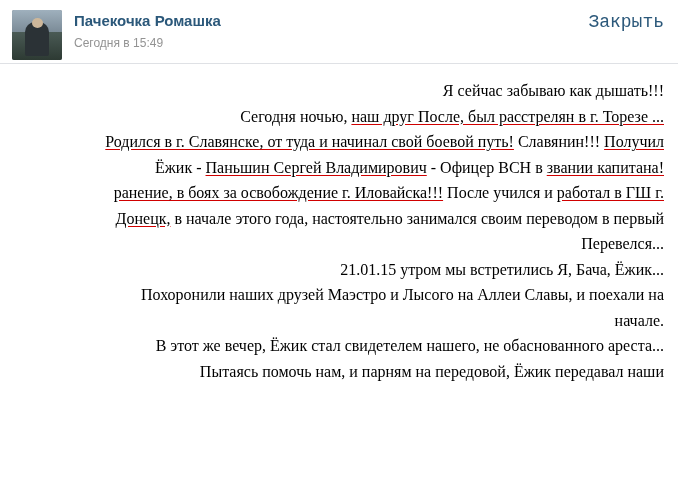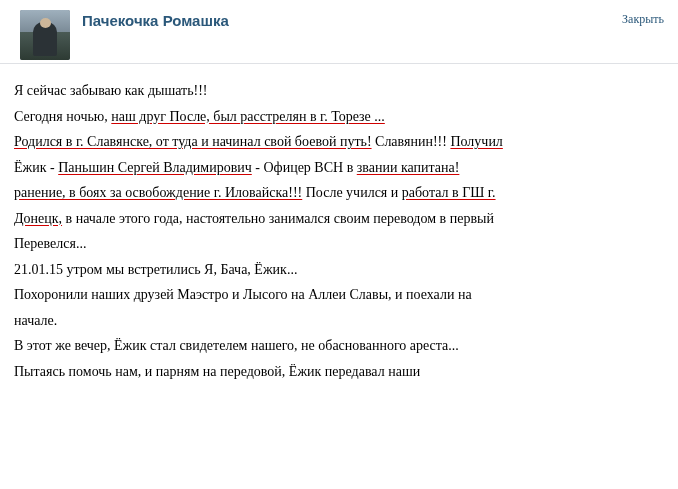--- a/index.html
+++ b/index.html
@@ -18,21 +18,21 @@
     height: 489px;
     position: relative;
     background: #fff;
     box-sizing: border-box;
   }
   .header {
     height: 64px;
     border-bottom: 1px solid #dfe1e5;
     position: relative;
     box-sizing: border-box;
-    padding: 10px 12px 0 20px;
+    padding: 10px 12px 0 12px;
     display: flex;
     align-items: flex-start;
   }
   .avatar {
     width: 50px;
     height: 50px;
     border-radius: 2px;
     overflow: hidden;
     flex: 0 0 50px;
     position: relative;
@@ -78,32 +78,33 @@
     font-family: "Liberation Sans", sans-serif;
     font-size: 12px;
     color: #939393;
     margin-top: 6px;
     line-height: 14px;
   }
   .close-link {
     position: absolute;
     right: 14px;
     top: 12px;
-    font-family: Liberation Serif, serif;
-    font-size: 12px;
+    font-family: Liberation Mono, monospace;
+    font-size: 18px;
     color: #2b587a;
     cursor: pointer;
   }
 
   .body-text {
     padding: 14px 14px 0 14px;
     font-family: "Liberation Serif", serif;
-    font-size: 14px;
+    font-size: 16px;
     line-height: 25.5px;
     color: #000;
+    text-align: right;
   }
   .body-text p {
     margin: 0;
   }
   .u {
     text-decoration: underline;
     text-decoration-color: #d00000;
     -webkit-text-decoration-color: #d00000;
     text-underline-offset: 2px;
   }
@@ -124,20 +125,21 @@
 
   <div class="header">
     <div class="avatar">
       <div class="sky"></div>
       <div class="ground"></div>
       <div class="figure"></div>
       <div class="head"></div>
     </div>
     <div class="head-text">
       <div class="author">Пачекочка Ромашка</div>
+      <div class="timestamp">Сегодня в 15:49</div>
     </div>
     <div class="close-link">Закрыть</div>
   </div>
 
   <div class="body-text">
     <p><span>Я сейчас забываю как дышать!!!</span></p>
 
     <p><span>Сегодня ночью, </span><span class="u">наш друг После, был расстрелян в г. Торезе ...</span></p>
 
     <p><span class="u">Родился в г. Славянске, от туда и начинал свой боевой путь!</span><span> Славянин!!! </span><span class="u">Получил</span></p>

